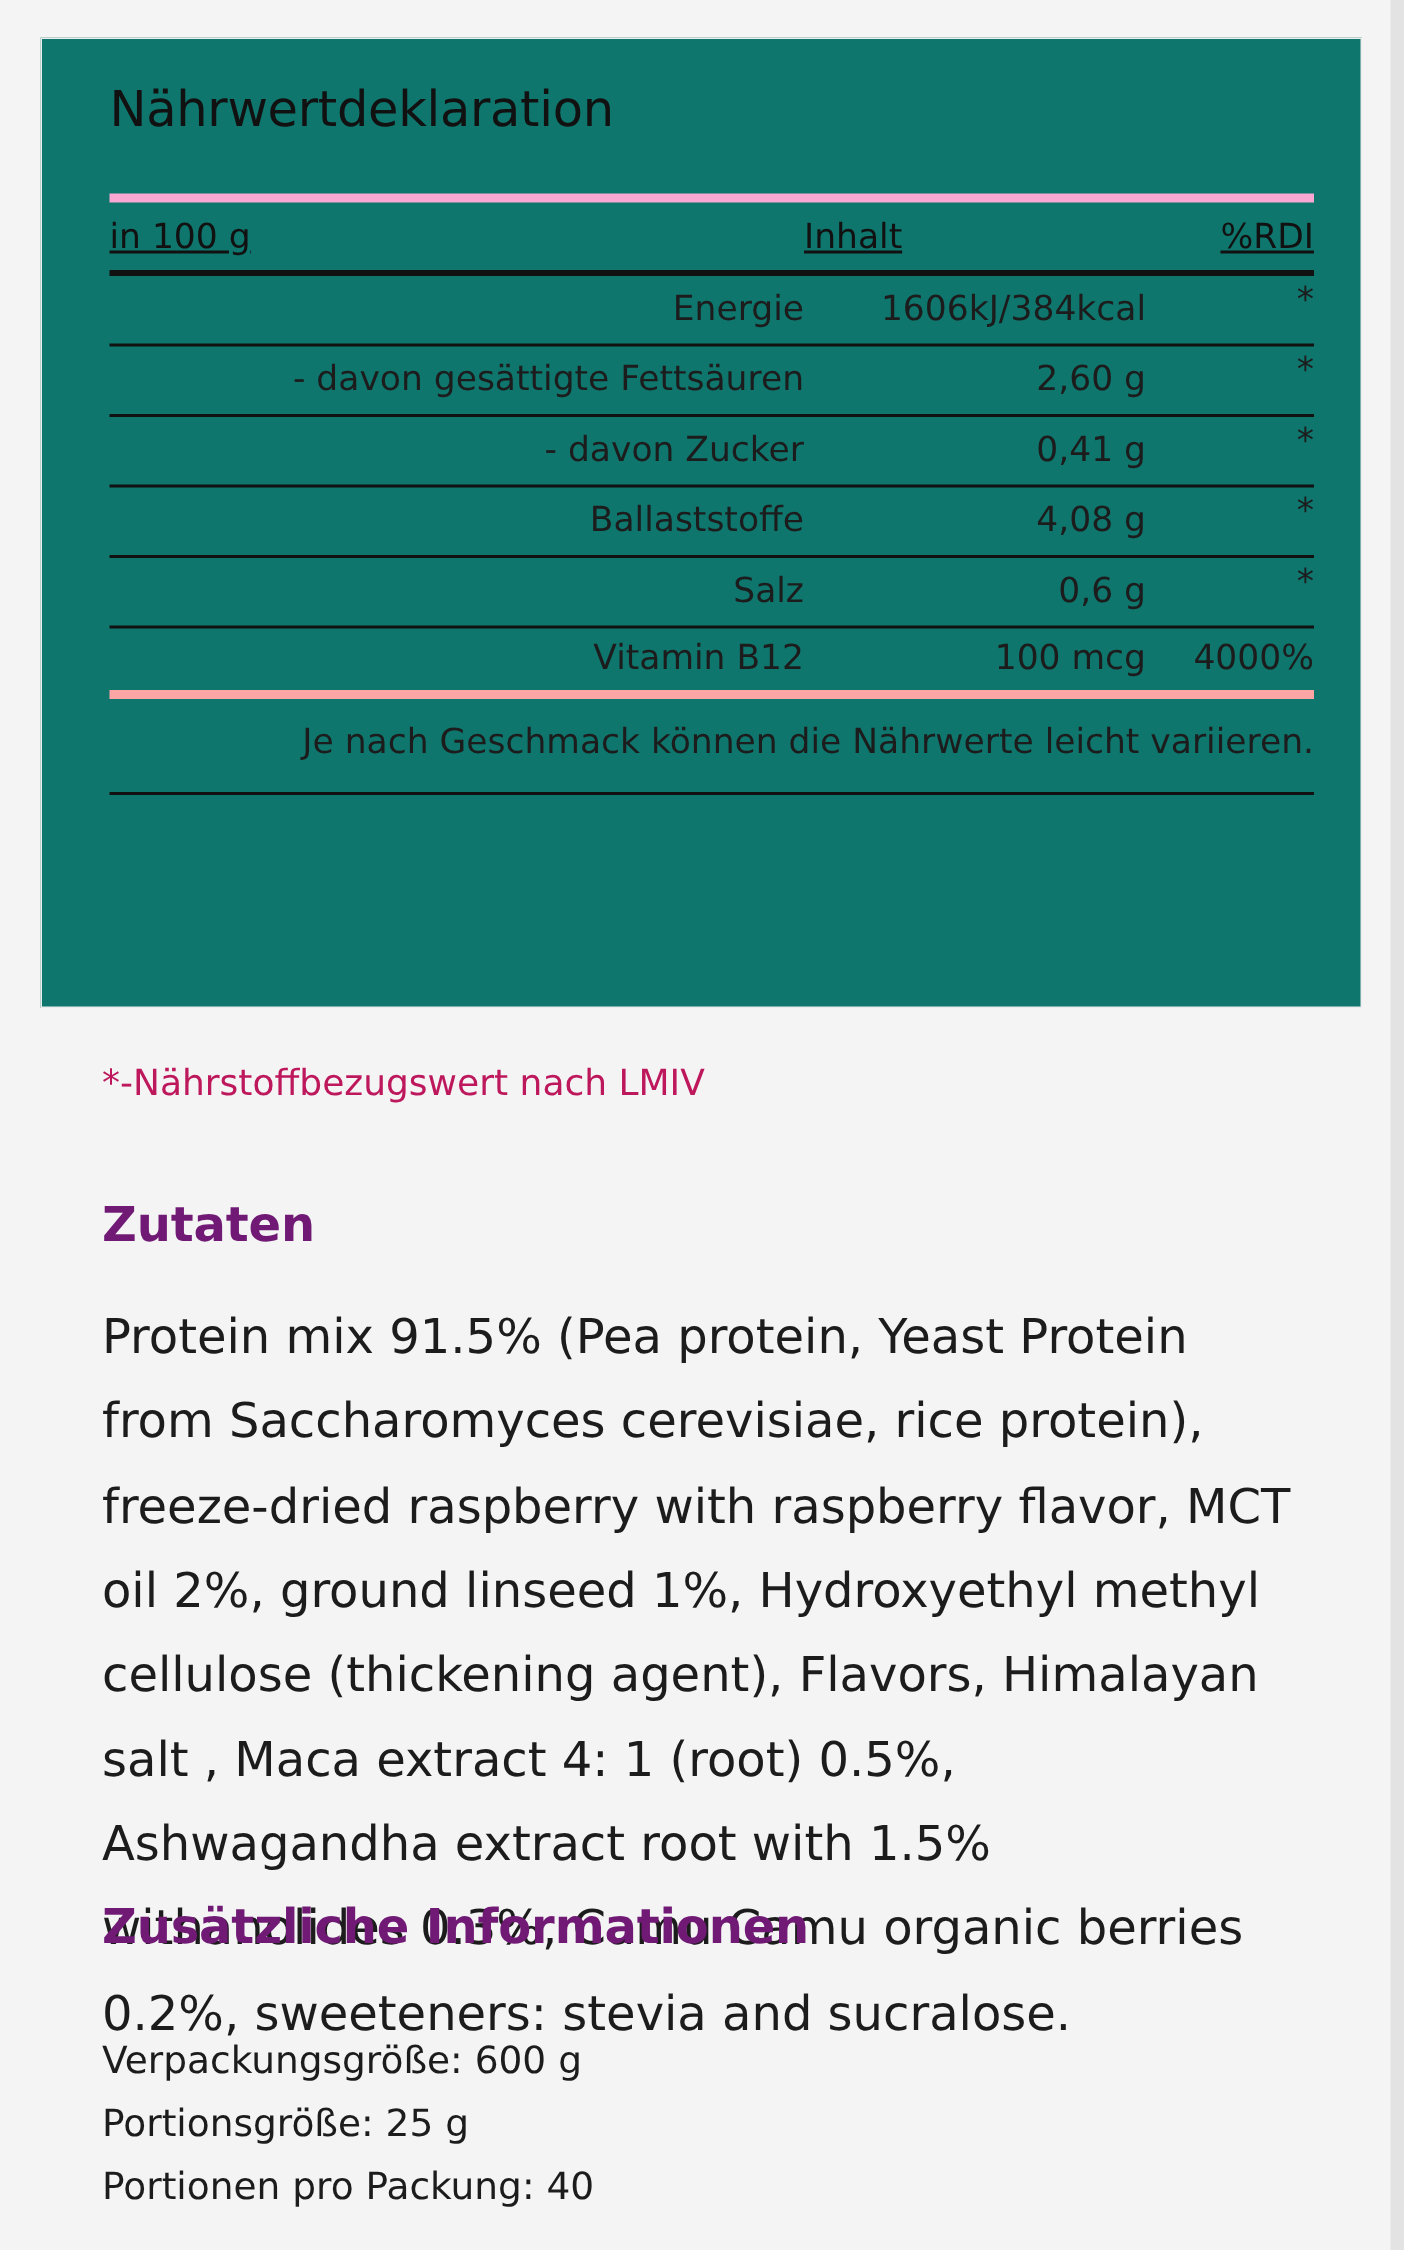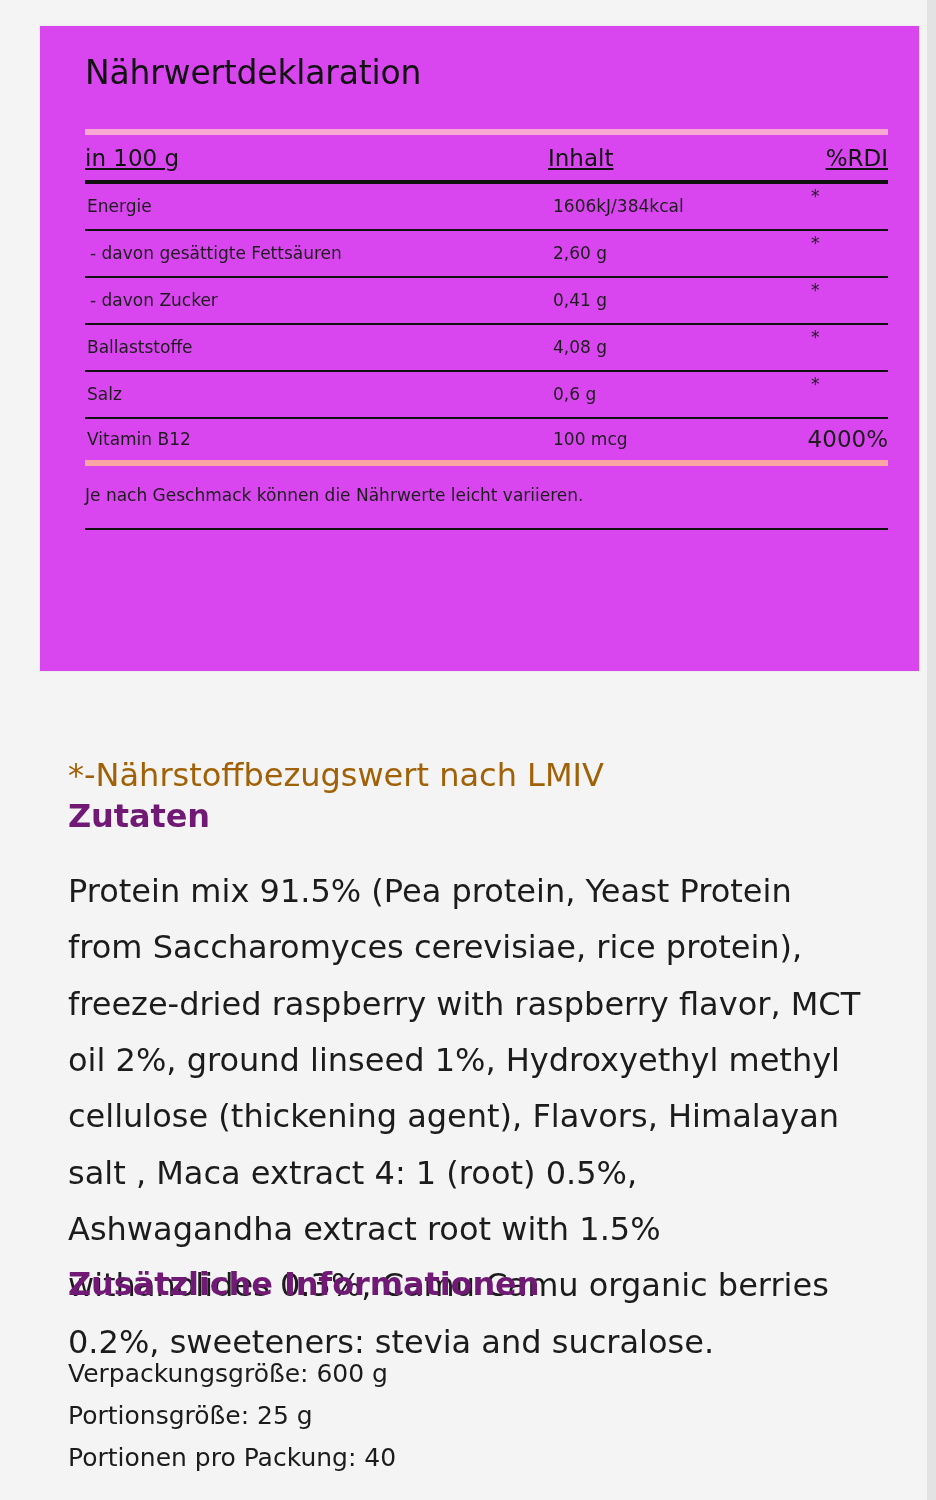--- a/index.html
+++ b/index.html
@@ -21,25 +21,25 @@
     top: 0;
     right: 0;
     width: 9px;
     height: 1500px;
     background: #e3e3e3;
   }
 
   
   .nutrition-card {
     position: absolute;
-    left: 39px;
+    left: 27px;
     top: 25px;
     width: 881px;
     height: 647px;
-    background: #d946ef;
+    background: #0f766e;
     border: 1px solid #ececec;
     box-sizing: border-box;
   }
 
   .card-title {
     position: absolute;
     left: 45px;
     top: 27px;
     font-size: 33px;
     font-weight: 400;
@@ -74,24 +74,25 @@
     font-size: 23px;
     border-top: 6px solid #f9a8d4;
     border-bottom: 4px solid #111111;
     color: #111111;
     text-decoration: underline;
   }
   .row-head th.rdi { text-align: right; }
 
   .nutri-table tbody tr td {
     height: 41px;
-    font-size: 17px;
+    font-size: 23px;
     border-bottom: 2px solid #111111;
     color: #1c1c1c;
     line-height: 1.05;
+    text-align: right;
   }
   .nutri-table tbody tr.last-nutrient td {
     border-bottom: 6px solid #fca5a5;
   }
 
   td.name   { padding-left: 2px; white-space: nowrap; }
   td.name.indent { padding-left: 5px; }
   td.value  { padding-left: 5px; white-space: nowrap; }
   td.rdi    { padding-left: 35px; white-space: nowrap; font-size: 20px; vertical-align: top; padding-top: 4px; }
   td.rdi.big { padding-left: 0; text-align: right; font-size: 23px; vertical-align: middle; padding-top: 0; }
@@ -104,24 +105,23 @@
     line-height: 1.32;
     border-bottom: 2px solid #111111;
     color: #1c1c1c;
   }
 
   
   .footnote {
     position: absolute;
     left: 68px;
     top: 708px;
-    font-size: 32px;
-    color: #a16207;
+    font-size: 24px;
+    color: #be185d;
     white-space: nowrap;
-    margin-top: 48px;
   }
 
   .section-heading {
     position: absolute;
     left: 68px;
     font-size: 32px;
     font-weight: 700;
     color: #701a75;
     letter-spacing: -0.1px;
     white-space: nowrap;

